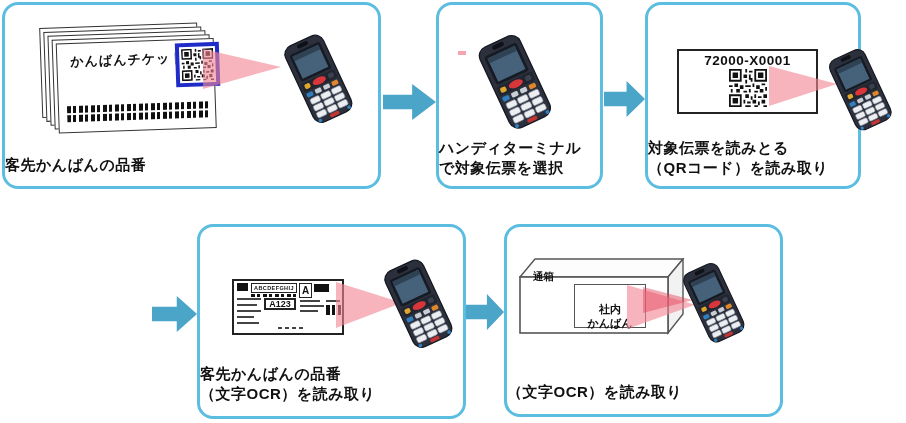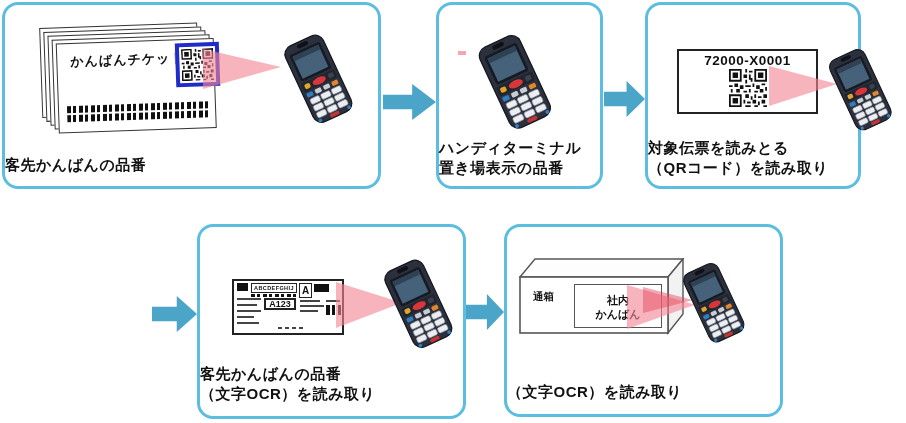--- a/index.html
+++ b/index.html
@@ -112,21 +112,21 @@
 
   <div class="panel" style="left:436px;top:2px;width:167px;height:187px;">
     <div style="position:absolute;left:19px;top:46px;width:8px;height:4px;background:rgba(243,134,148,.75);"></div>
     <div class="term-wrap" style="left:49px;top:27px;width:53px;height:98px;">
       <svg viewBox="0 0 60 110">
           <use href="#terminal-def"></use>
         </svg>
     </div>
     <div class="caption cap-bottom">
       <div>ハンディターミナル</div>
-      <div>置き場表示の品番</div>
+      <div>で対象伝票を選択</div>
     </div>
   </div>
 
   <div class="arrow" style="left:604px;top:81px;width:41px;height:36px;"></div>
 
   <div class="panel" style="left:645px;top:2px;width:216px;height:187px;">
     <div class="label-box" style="left:29px;top:44px;width:141px;height:65px;">
       <div class="qr-label-text">72000-X0001</div>
       <svg viewBox="0 0 21 21" style="width:38px;height:38px;display:block;margin:1px auto 0;">
           <use href="#qr-def"></use>
@@ -180,22 +180,22 @@
   </div>
 
   <div class="arrow" style="left:466px;top:294px;width:38px;height:36px;"></div>
 
   <div class="panel" style="left:504px;top:224px;width:279px;height:193px;">
     <svg style="position:absolute;left:12px;top:31px;" width="170" height="77" viewBox="0 0 170 77">
       <polygon points="1,19 16,1 164,1 149,19" fill="#fdfdfd" stroke="#555" stroke-width="1.4"></polygon>
       <polygon points="149,19 164,1 164,56 149,75" fill="#f2f2f2" stroke="#555" stroke-width="1.4"></polygon>
       <rect x="1" y="19" width="148" height="56" fill="#fff" stroke="#555" stroke-width="1.6"></rect>
     </svg>
-    <div style="position:absolute;left:26px;top:63px;font-size:10.5px;font-weight:600;">通箱</div>
-    <div style="position:absolute;left:67px;top:57px;width:88px;height:44px;border:1.5px solid #555;box-sizing:border-box;background:#fff;text-align:center;font-size:11px;font-weight:600;line-height:14px;padding-top:8px;">
+    <div style="position:absolute;left:26px;top:43px;font-size:10.5px;font-weight:600;">通箱</div>
+    <div style="position:absolute;left:67px;top:57px;width:72px;height:44px;border:1.5px solid #555;box-sizing:border-box;background:#fff;text-align:center;font-size:11px;font-weight:600;line-height:14px;padding-top:17px;">
       <div>社内</div>
       <div>かんばん</div>
     </div>
     <div class="beam" style="left:120px;top:58px;width:68px;height:44px;"></div>
     <div class="beam2" style="left:136px;top:60px;width:50px;height:26px;"></div>
     <div class="term-wrap" style="left:184px;top:32px;width:45px;height:86px;">
       <svg viewBox="0 0 60 110">
           <use href="#terminal-def"></use>
         </svg>
     </div>

